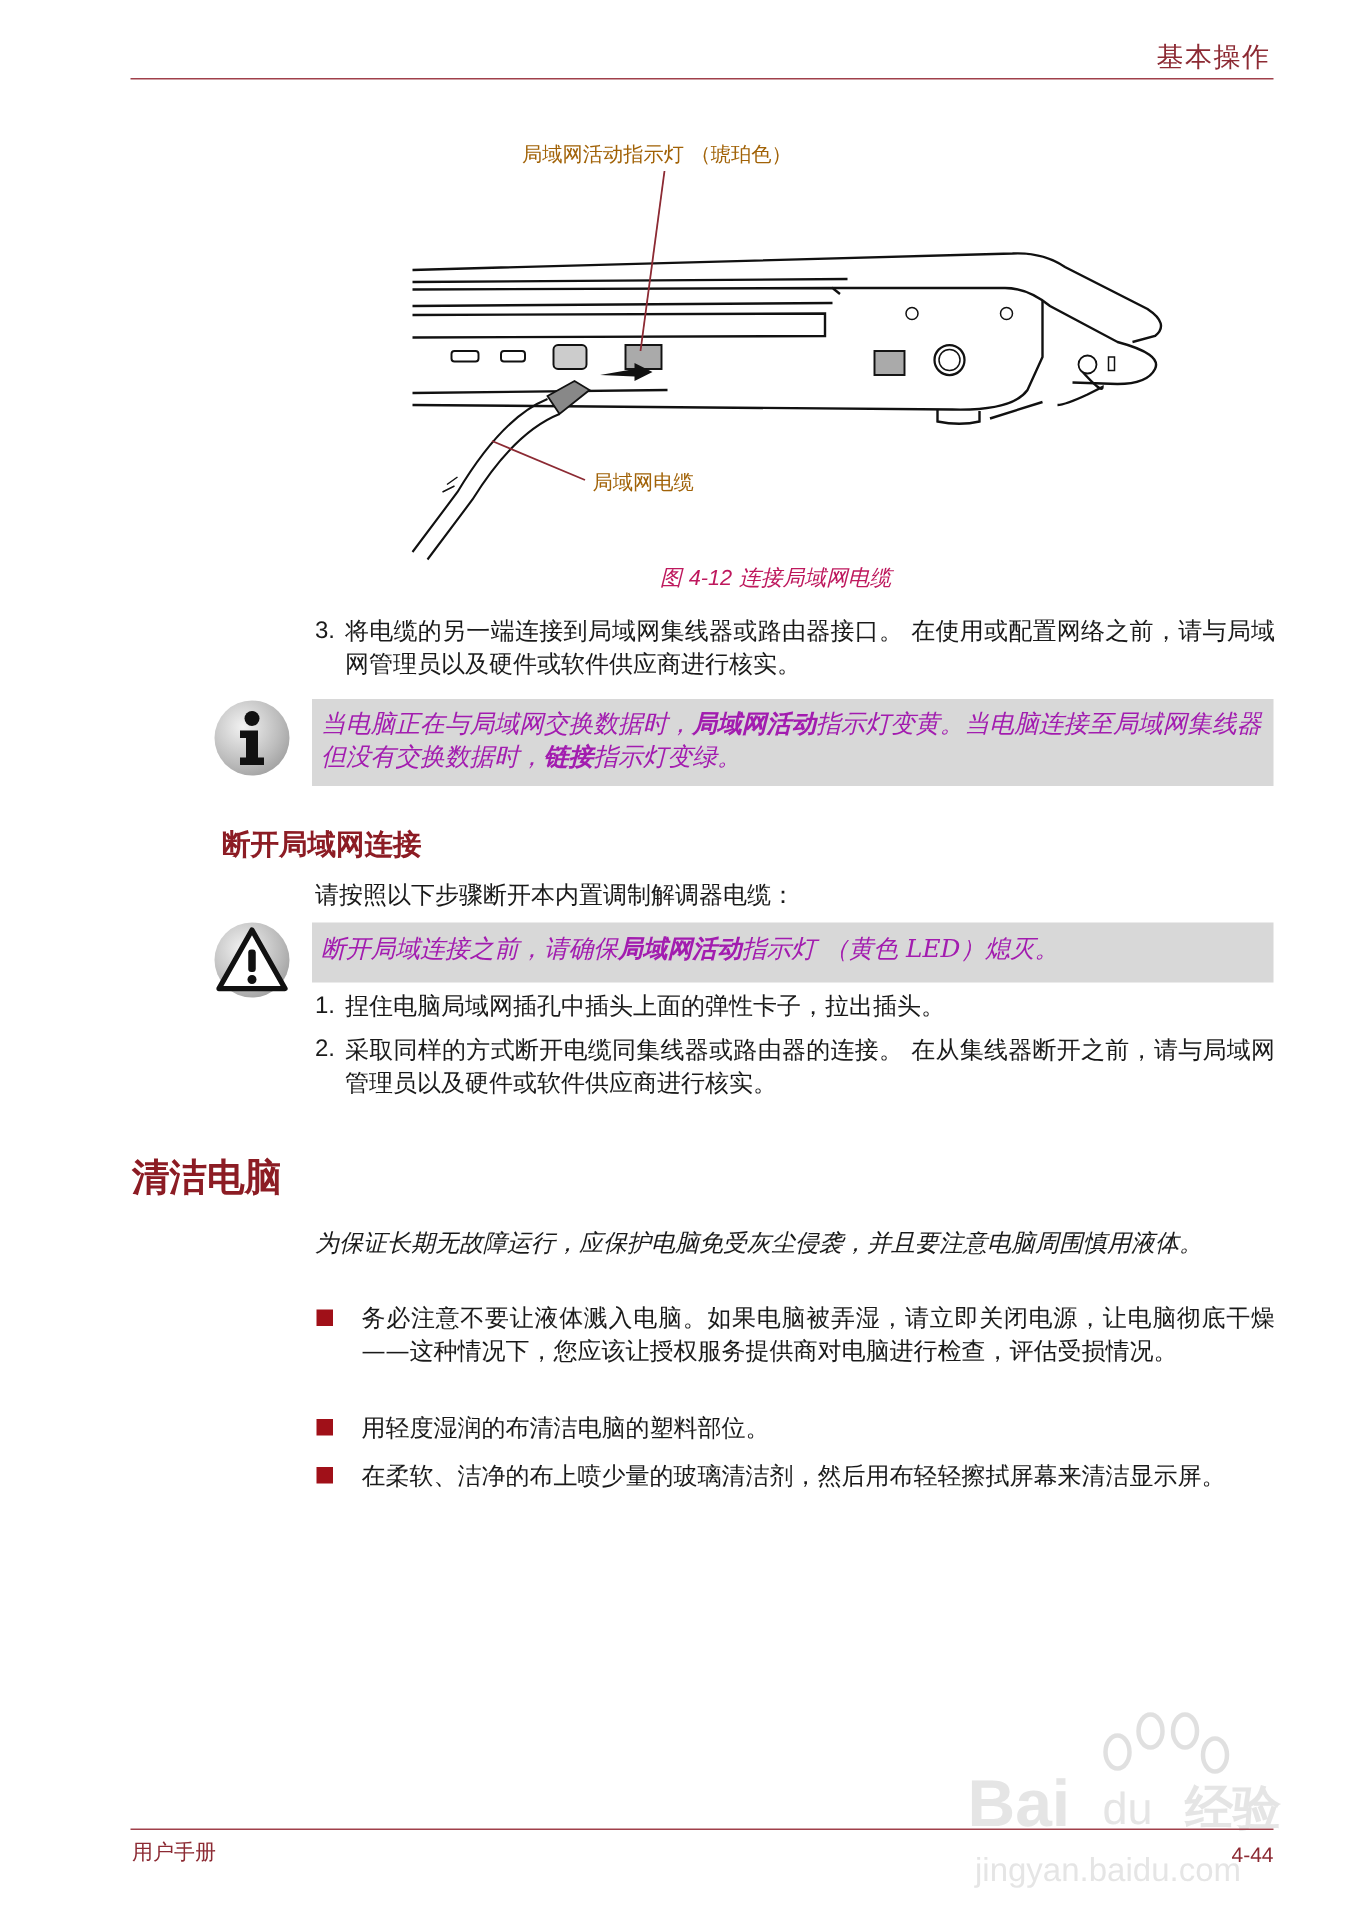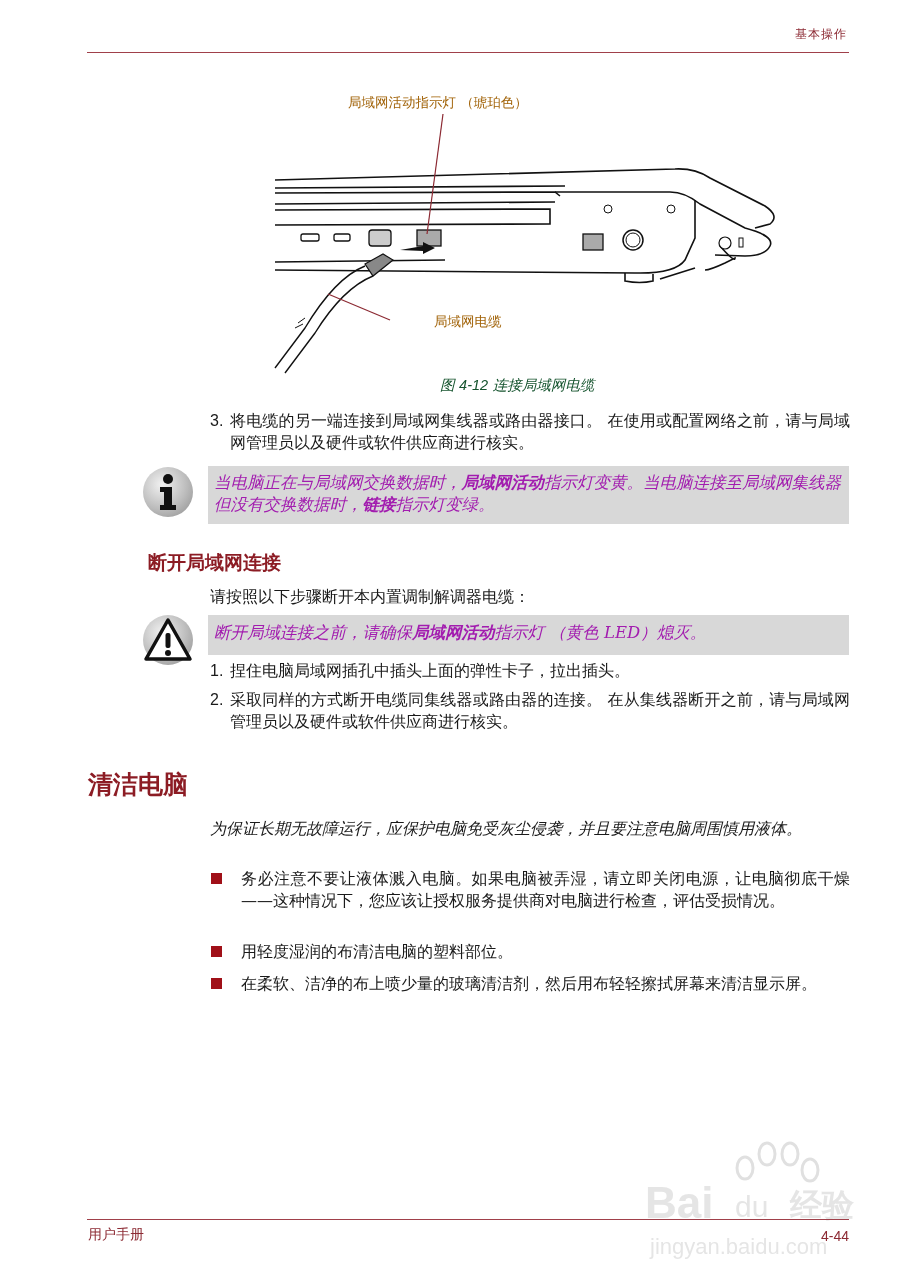--- a/index.html
+++ b/index.html
@@ -1,26 +1,26 @@
 <!DOCTYPE html>
 <html><head>
 <meta charset="utf-8">
 <style>
   html, body { margin: 0; padding: 0; background: #ffffff; }
   body { width: 905px; height: 1280px; position: relative; overflow: hidden;
          font-family: "DejaVu Serif", "Liberation Serif", serif; color: #1a1a1a; }
 
   .header { position: absolute; left: 87px; top: 26px; width: 762px; height: 26px;
             border-bottom: 1.5px solid #a0404a; }
-  .header-title { position: absolute; right: 2px; top: 0; font-size: 12px; color: #8c2a33;
+  .header-title { position: absolute; right: 2px; top: 0; font-size: 18px; color: #8c2a33;
                   letter-spacing: 1px; }
 
   .figure { position: absolute; left: 265px; top: 88px; width: 540px; height: 290px; }
   .fig-label { position: absolute; font-size: 13.5px; color: #a16207; white-space: nowrap; }
-  .fig-caption { position: absolute; left: 440px; top: 376px; font-size: 14.5px; color: #14532d;
+  .fig-caption { position: absolute; left: 440px; top: 376px; font-size: 14.5px; color: #be185d;
                  font-style: italic; }
   .fig-caption .num { font-family: "Liberation Sans", sans-serif; font-weight: normal; }
 
   .body-text { position: absolute; font-size: 16px; line-height: 22px; }
   .numbered { position: absolute; left: 210px; width: 640px; font-size: 16px; line-height: 22px; }
   .numbered .num { position: absolute; left: 0; top: 0; font-family: "Liberation Sans", sans-serif; }
   .numbered .txt { display: block; margin-left: 20px; text-align: justify; }
 
   .note-box { position: absolute; left: 208px; width: 641px; background: #d8d8d8;
               font-style: italic; font-size: 16.5px; line-height: 22px; padding: 6px 6px 4px 6px;
@@ -86,21 +86,21 @@
 
     <path d="M100 176 L118 166 L128 172 L108 188 Z" fill="#888" stroke="#111" stroke-width="1.2"></path>
     <path d="M100 178 Q70 190 40 240 L10 280" fill="none" stroke="#111" stroke-width="1.4"></path>
     <path d="M108 188 Q78 200 50 245 L20 285" fill="none" stroke="#111" stroke-width="1.4"></path>
     <path d="M33 235 L40 230 M30 240 L38 236" stroke="#111" stroke-width="1"></path>
 
     <line x1="178" y1="26" x2="162" y2="146" stroke="#8c2a33" stroke-width="1.2"></line>
     <line x1="63" y1="206" x2="125" y2="232" stroke="#8c2a33" stroke-width="1.2"></line>
   </svg>
   <span class="fig-label" style="left:83px; top:6px;">局域网活动指示灯 （琥珀色）</span>
-  <span class="fig-label" style="left:130px; top:225px;margin-left:39px;">局域网电缆</span>
+  <span class="fig-label" style="left:130px; top:225px;">局域网电缆</span>
 </div>
 <div class="fig-caption"><span>图 </span><span class="num">4-12</span><span> 连接局域网电缆</span></div>
 
 <div class="numbered" style="top:410px;">
   <span class="num">3.</span>
   <span class="txt">将电缆的另一端连接到局域网集线器或路由器接口。 在使用或配置网络之前，请与局域网管理员以及硬件或软件供应商进行核实。</span>
 </div>
 
 <div class="icon-round" style="left:143px; top:467px;">
   <svg width="50" height="50" viewBox="0 0 50 50">

